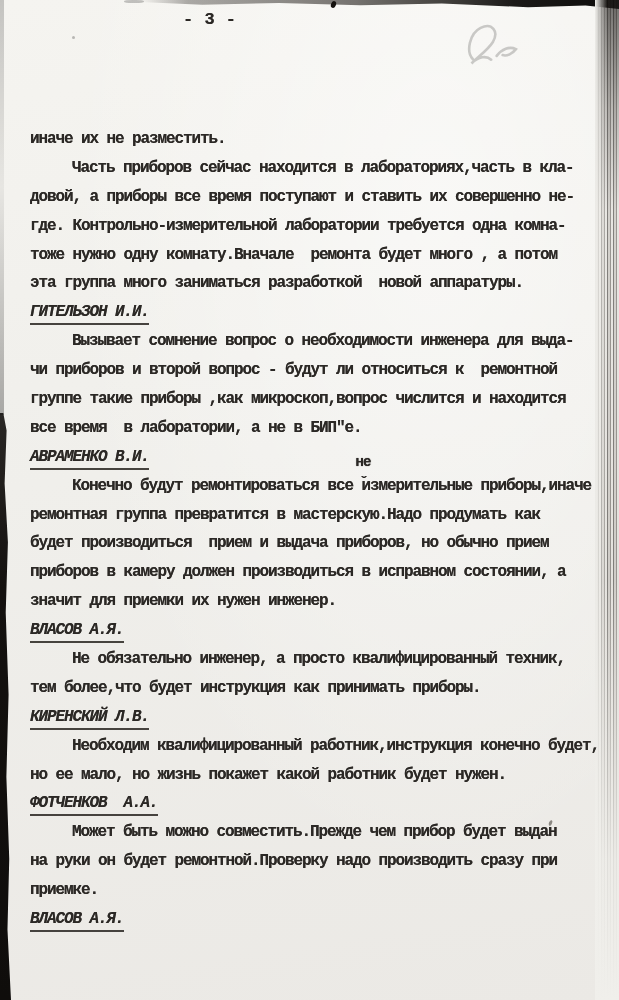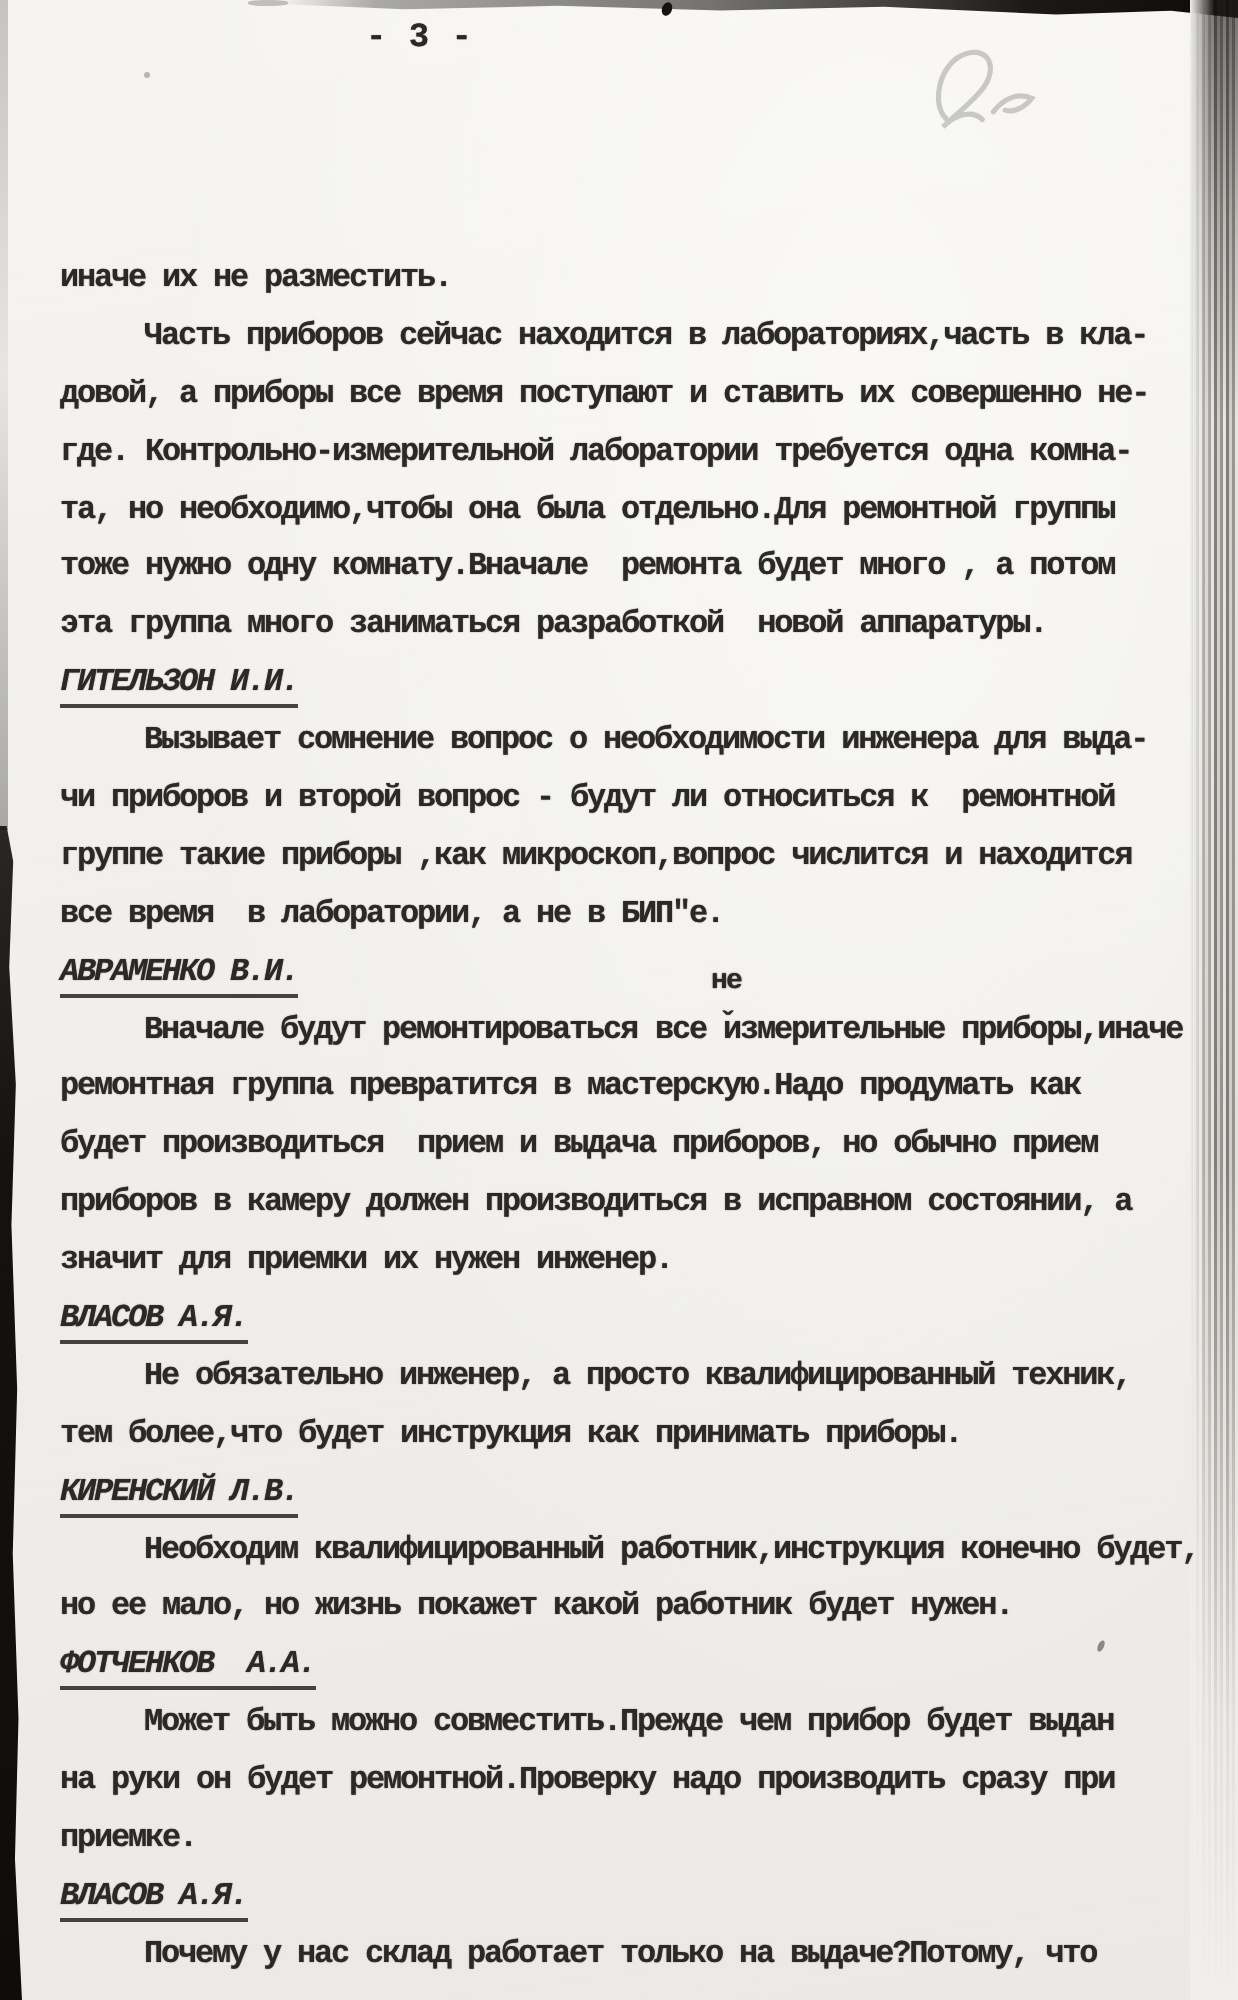--- a/index.html
+++ b/index.html
@@ -108,47 +108,45 @@
     </svg>
   </div>
 
   <div class="text-body">
 
     <div class="line">иначе их не разместить.</div>
 
     <div class="line fl">Часть приборов сейчас находится в лабораториях,часть в кла-</div>
     <div class="line">довой, а приборы все время поступают и ставить их совершенно не-</div>
     <div class="line">где. Контрольно-измерительной лаборатории требуется одна комна-</div>
-    <div class="line">та, но необходимо,чтобы она была отдельно.Для ремонтной группы</div>
     <div class="line">тоже нужно одну комнату.Вначале  ремонта будет много , а потом</div>
     <div class="line">эта группа много заниматься разработкой  новой аппаратуры.</div>
 
     <div class="line"><span class="speaker">ГИТЕЛЬЗОН И.И.</span></div>
     <div class="line fl">Вызывает сомнение вопрос о необходимости инженера для выда-</div>
     <div class="line">чи приборов и второй вопрос - будут ли относиться к  ремонтной</div>
     <div class="line">группе такие приборы ,как микроскоп,вопрос числится и находится</div>
     <div class="line">все время  в лаборатории, а не в БИП"е.</div>
 
     <div class="line"><span class="speaker">АВРАМЕНКО В.И.</span></div>
-    <div class="line fl"><span>Вначале будут ремонтироваться</span><span class="ins"><span class="ins-word">не</span><span class="ins-caret">ˇ</span></span><span>все измерительные приборы,иначе</span></div>
+    <div class="line fl"><span>Конечно будут ремонтироваться</span><span class="ins"><span class="ins-word">не</span><span class="ins-caret">ˇ</span></span><span>все измерительные приборы,иначе</span></div>
     <div class="line">ремонтная группа превратится в мастерскую.Надо продумать как</div>
     <div class="line">будет производиться  прием и выдача приборов, но обычно прием</div>
     <div class="line">приборов в камеру должен производиться в исправном состоянии, а</div>
     <div class="line">значит для приемки их нужен инженер.</div>
 
     <div class="line"><span class="speaker">ВЛАСОВ А.Я.</span></div>
     <div class="line fl">Не обязательно инженер, а просто квалифицированный техник,</div>
     <div class="line">тем более,что будет инструкция как принимать приборы.</div>
 
     <div class="line"><span class="speaker">КИРЕНСКИЙ Л.В.</span></div>
     <div class="line fl">Необходим квалифицированный работник,инструкция конечно будет,</div>
     <div class="line">но ее мало, но жизнь покажет какой работник будет нужен.</div>
 
     <div class="line"><span class="speaker">ФОТЧЕНКОВ  А.А.</span></div>
     <div class="line fl">Может быть можно совместить.Прежде чем прибор будет выдан</div>
     <div class="line">на руки он будет ремонтной.Проверку надо производить сразу при</div>
     <div class="line">приемке.</div>
 
     <div class="line"><span class="speaker">ВЛАСОВ А.Я.</span></div>
-    <div class="line fl">Почему у нас склад работает только на выдаче?Потому, что</div>
 
   </div>
 </div>
 
 </body></html>

